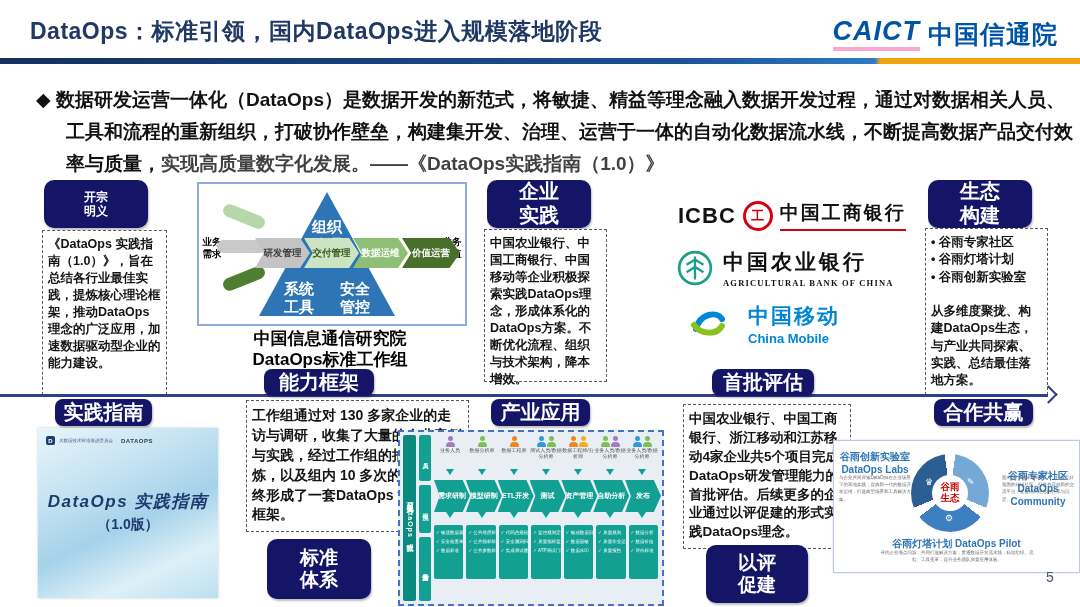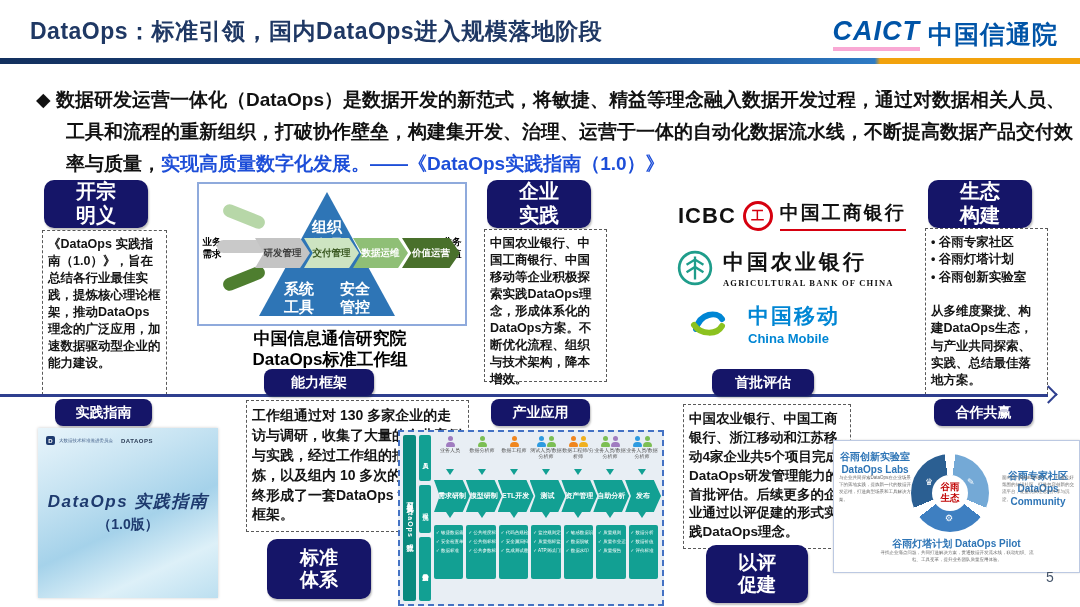--- a/index.html
+++ b/index.html
@@ -8,32 +8,32 @@
   
   .title{position:absolute;left:30px;top:16px;font-size:23px;font-weight:bold;color:#1F3864;letter-spacing:.5px;}
   .logo{position:absolute;right:22px;top:18px;display:flex;align-items:center;gap:8px;}
   .logo-caict{font-size:27px;font-weight:bold;font-style:italic;color:#0054A7;border-bottom:4px solid #f9a8d4;line-height:1;padding-bottom:2px;letter-spacing:1px;}
   .logo-cn{font-size:25px;font-weight:bold;color:#0054A7;letter-spacing:1px;}
   .hr-bar{position:absolute;left:0;top:58px;width:1080px;height:6px;
     background:linear-gradient(90deg,#13305E 0%,#1B4F94 62%,#2E7BC4 81%,#F2A20D 81.5%,#F2A20D 100%);}
   
   .intro{position:absolute;left:36px;top:84px;width:1010px;font-size:19px;font-weight:bold;line-height:32px;color:#111;
          padding-left:30px;text-indent:-30px;}
-  .intro .hl{color:#1d4ed8;}
+  .intro .hl{color:#404040;}
   
   .badge{position:absolute;background:#151568;border-radius:10px;display:flex;align-items:center;justify-content:center;
          box-shadow:1px 2px 2px rgba(0,0,0,.25);}
   .badge span{color:#fff;font-weight:bold;text-align:center;white-space:pre-line;line-height:1.18;}
-  .b-kaizong{left:44px;top:180px;width:104px;height:48px;}  .b-kaizong span{font-size:20px;}
+  .b-kaizong{left:44px;top:180px;width:104px;height:48px;}  .b-kaizong span{font-size:12px;}
   .b-qiye{left:487px;top:180px;width:104px;height:48px;}    .b-qiye span{font-size:20px;}
   .b-shengtai{left:928px;top:180px;width:104px;height:48px;}.b-shengtai span{font-size:20px;}
   .b-biaozhun{left:267px;top:539px;width:104px;height:60px;}.b-biaozhun span{font-size:19px;}
   .b-yiping{left:706px;top:545px;width:102px;height:58px;}  .b-yiping span{font-size:19px;}
   .m-badge{border-radius:8px;height:27px;}
-  .m-badge span{font-size:14px;white-space:nowrap;}
+  .m-badge span{font-size:20px;white-space:nowrap;}
   .m1{left:55px;top:399px;width:97px;}
   .m2{left:264px;top:369px;width:110px;}
   .m3{left:491px;top:399px;width:99px;}
   .m4{left:712px;top:369px;width:102px;}
   .m5{left:934px;top:399px;width:99px;}
   
   .tl-line{position:absolute;left:0;top:394px;width:1048px;height:2.5px;background:#2F3F8F;}
   .tl-arrow{position:absolute;left:1042px;top:388px;width:11px;height:11px;border-top:2.5px solid #2F3F8F;border-right:2.5px solid #2F3F8F;transform:rotate(45deg);}
   
   .dash{position:absolute;border:1.5px dashed #595959;background:#fff;padding:5px 5px;color:#141414;font-weight:bold;}

